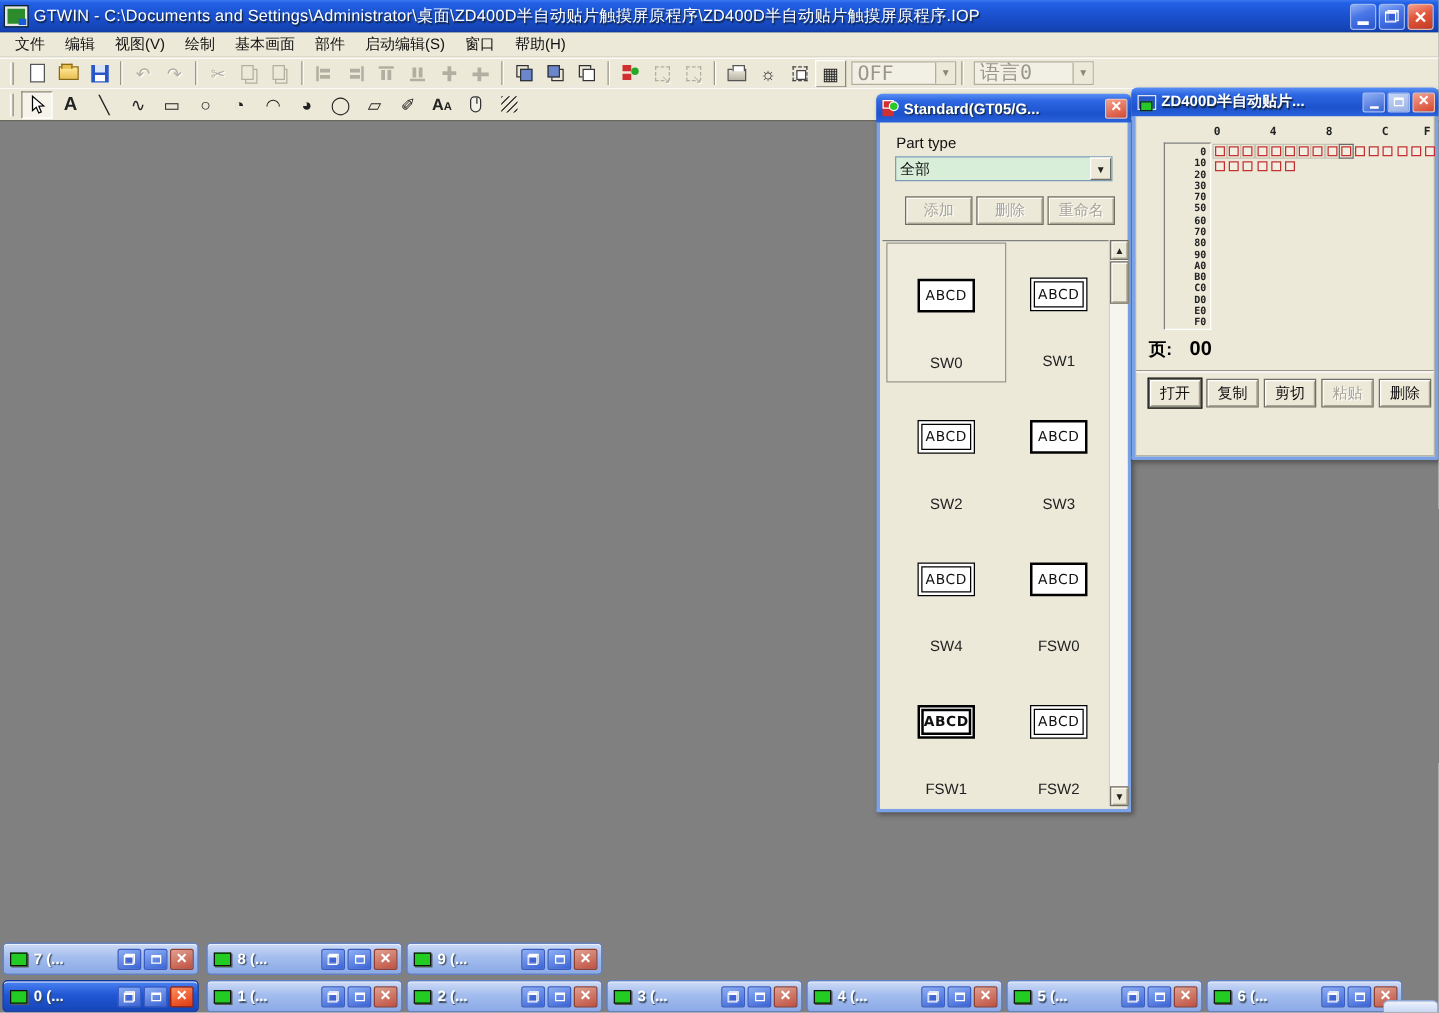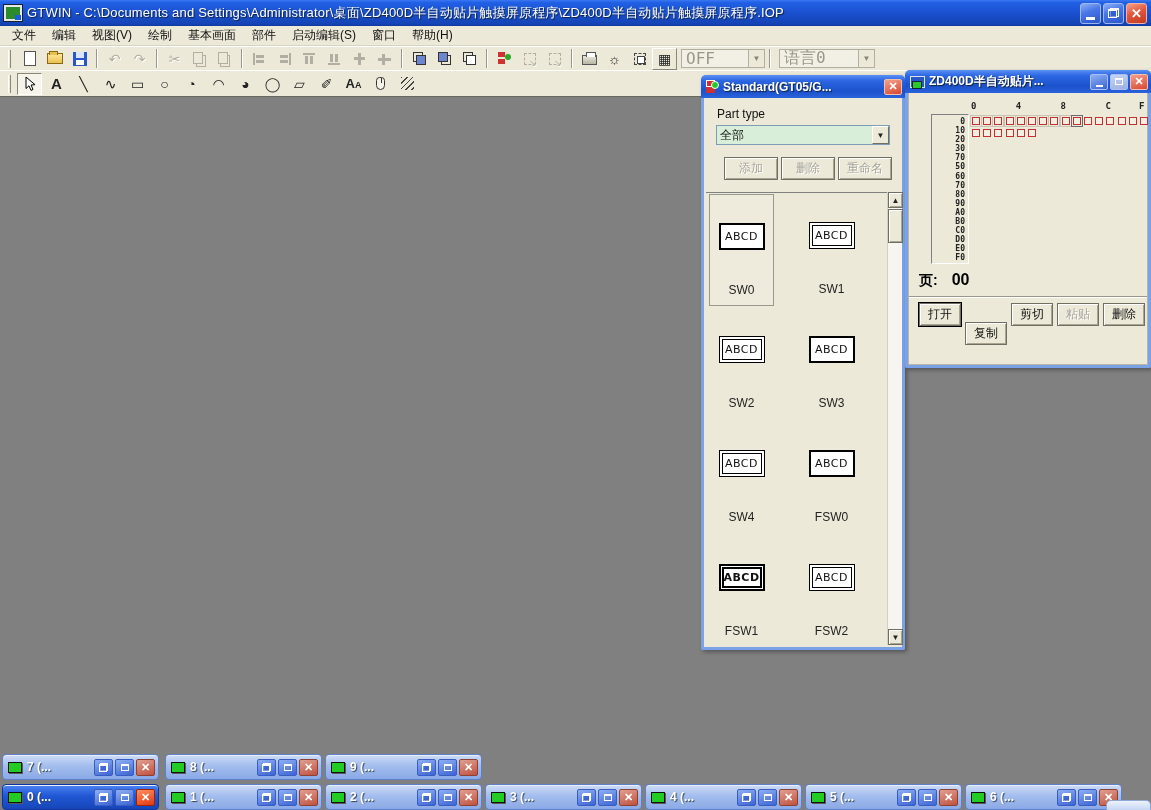--- a/index.html
+++ b/index.html
@@ -111,21 +111,21 @@
 
   
   .palette { left:701px; top:75px; width:204px; height:575px; }
   .pal-body { position:relative; width:100%; height:549px; }
   .lbl { position:absolute; font-size:12px; color:#111; }
   .ptype-combo { position:absolute; left:12px; top:27px; width:174px; height:20px; border:1px solid #7f9db9; background:#d8eed8; display:flex; }
   .ptype-combo .cval { flex:1; font-size:12px; color:#111; padding:1px 3px; }
   .ptype-combo .carr { width:17px; background:#ece9d8; border:1px solid; border-color:#fff #716f64 #716f64 #fff; display:flex; align-items:center; justify-content:center; font-size:8px; color:#222; }
   .pal-btn { position:absolute; top:59px; width:54px; height:23px; }
   .plist { position:absolute; left:2px; top:94px; width:196px; height:453px; border-top:1px solid #808080; background:#ece9d8; }
-  .pcell { position:absolute; width:65px; height:112px; }
+  .pcell { position:absolute; width:96px; height:112px; }
   .pcell.sel { border:1px solid #9a978c; background:#eeebdc; }
   .pprev { position:absolute; left:50%; top:28px; transform:translateX(-50%); width:46px; height:27px; background:#fff; display:flex; align-items:center; justify-content:center; font-size:11px; color:#111; font-family:"DejaVu Sans", sans-serif; letter-spacing:0.5px; }
   .pprev.single { border:2px solid #000; }
   .pprev.double { border:4px double #000; }
   .pprev.double-bold { border:5px double #000; font-weight:bold; }
   .plabel { position:absolute; left:0; top:88px; width:100%; text-align:center; font-size:12px; color:#222; }
   .scrollbar { position:absolute; right:0; top:94px; width:15px; height:453px; background:#f6f5f0; border-left:1px solid #d4d0c0; }
   .sbtn { position:absolute; left:0; width:15px; height:16px; font-size:8px; color:#222; }
   .sb-up { top:0; } .sb-dn { bottom:0; }
   .sthumb { position:absolute; left:0; top:17px; width:15px; height:34px; background:#ece9d8; border:1px solid #716f64; box-shadow:inset 1px 1px 0 #fff, inset -1px -1px 0 #a9a593; }
@@ -473,21 +473,21 @@
           <div class="sq" style="left: 22.4px;"></div>
           <div class="sq" style="left: 33.6px;"></div>
           <div class="sq" style="left: 44.8px;"></div>
           <div class="sq" style="left: 56px;"></div>
         </div>
       <div class="pageline">
         <span class="pl">页:</span><span class="pv">00</span>
       </div>
       <div class="mgr-sep"></div>
       <div class="btn3d mgr-btn focused" style="left:10px;">打开</div>
-      <div class="btn3d mgr-btn" style="left:56px;margin-top:19px;">复制</div>
+      <div class="btn3d mgr-btn" style="left:56px;">复制</div>
       <div class="btn3d mgr-btn" style="left:102px;text-align:center;">剪切</div>
       <div class="btn3d dis mgr-btn" style="left:148px;text-align:right;">粘贴</div>
       <div class="btn3d mgr-btn" style="left:194px;">删除</div>
     </div>
   </div>
 
   <div id="taskbar-row1">
       <div class="task" style="left: 2px; top: 754px;">
         <span class="ticon"></span>
         <span class="tlabel">7 (...</span>

